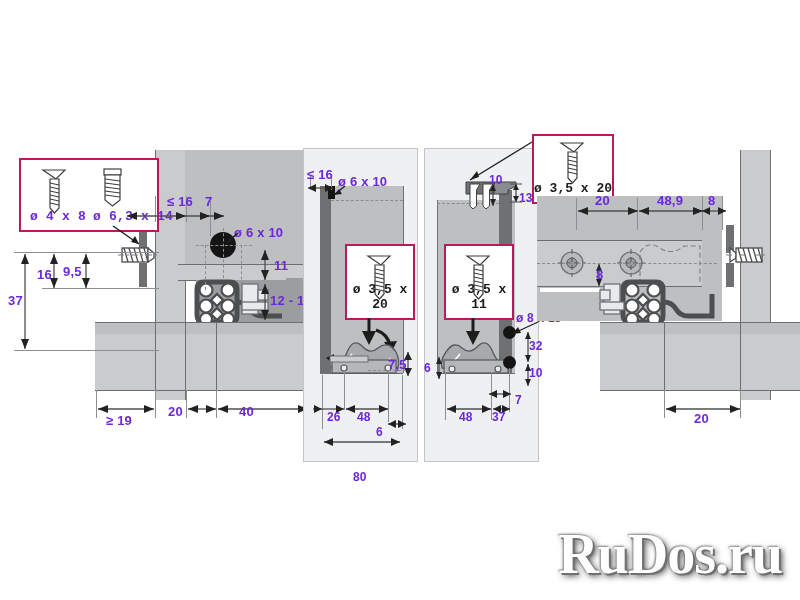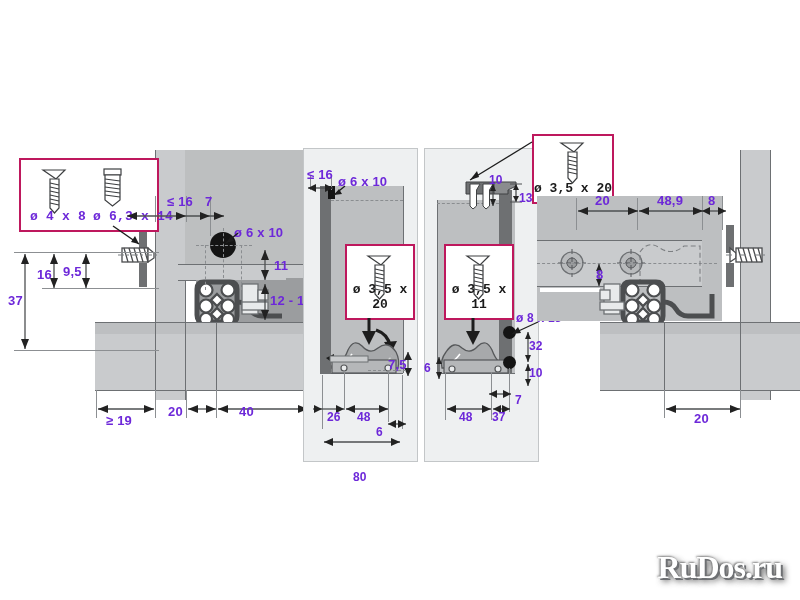--- a/index.html
+++ b/index.html
@@ -27,21 +27,21 @@
   .dashV{position:absolute;width:0;border-left:1px dashed #8a8d90;}
 
   
   .callout{position:absolute;background:#ffffff;border:2px solid #be185d;font-family:Liberation Mono, monospace;}
   .callout .cap{position:absolute;left:0;right:0;bottom:6px;text-align:center;
        font-size:13px;font-weight:bold;}
   svg{display:block;overflow:visible;}
 
   
   #watermark{position:absolute;right:18px;bottom:14px;
-     font-family:"Liberation Serif",serif;font-size:32px;font-weight:bold;
+     font-family:"Liberation Serif",serif;font-size:56px;font-weight:bold;
      color:#ffffff;
      text-shadow: 2px 2px 0 #6e7073, 3px 3px 6px rgba(40,40,40,.85),
                   -1px -1px 2px rgba(90,90,90,.7);
      letter-spacing:-1px;}
 </style>
 </head>
 <body>
 
 <div id="stage">
 

